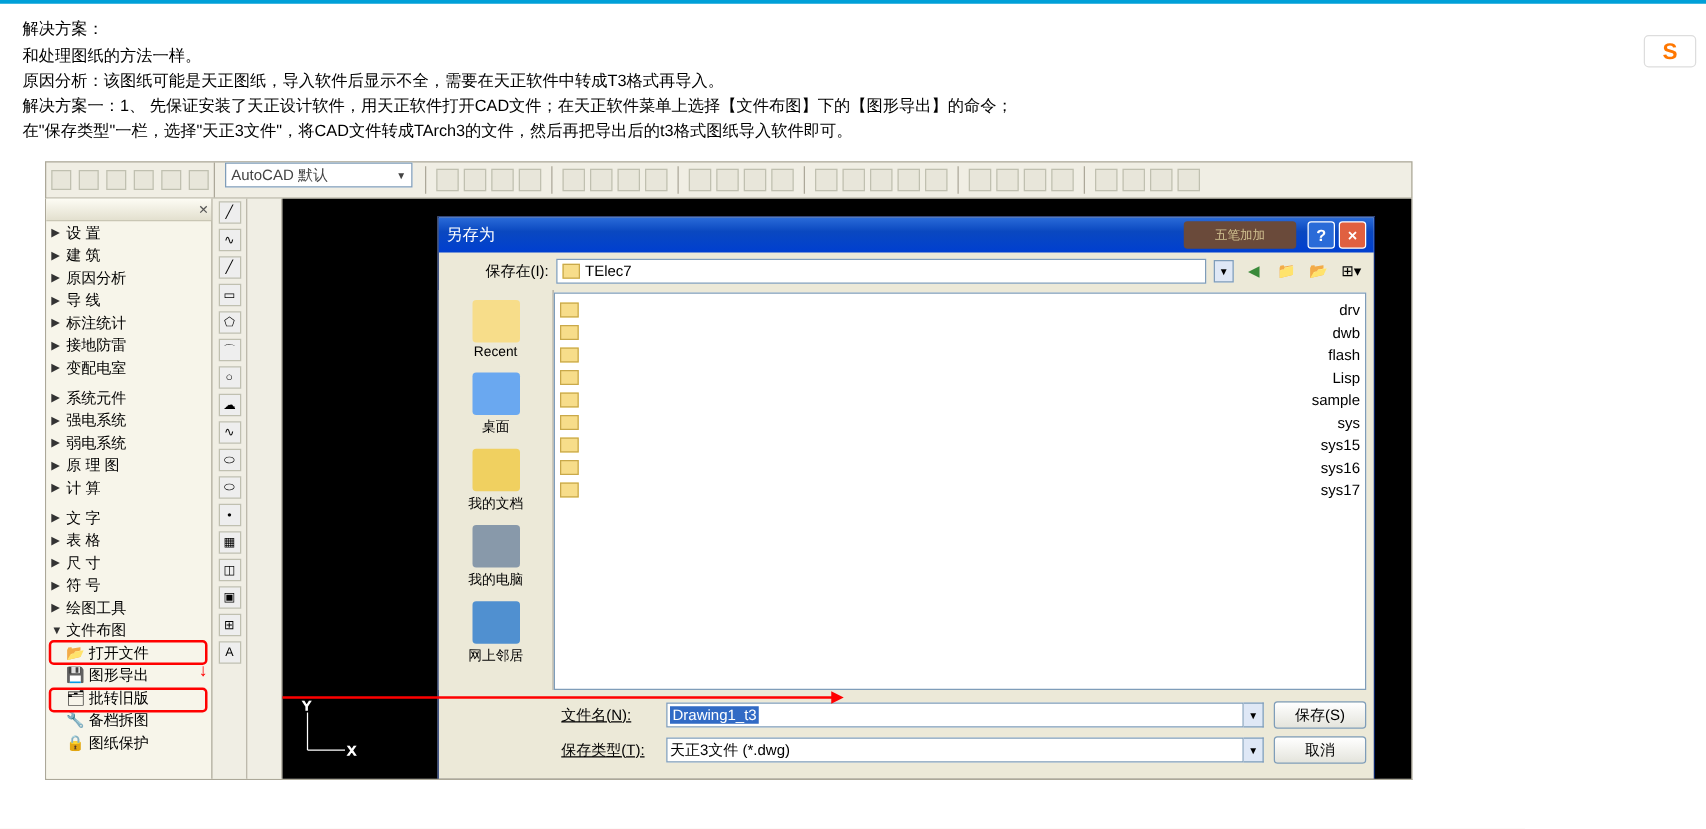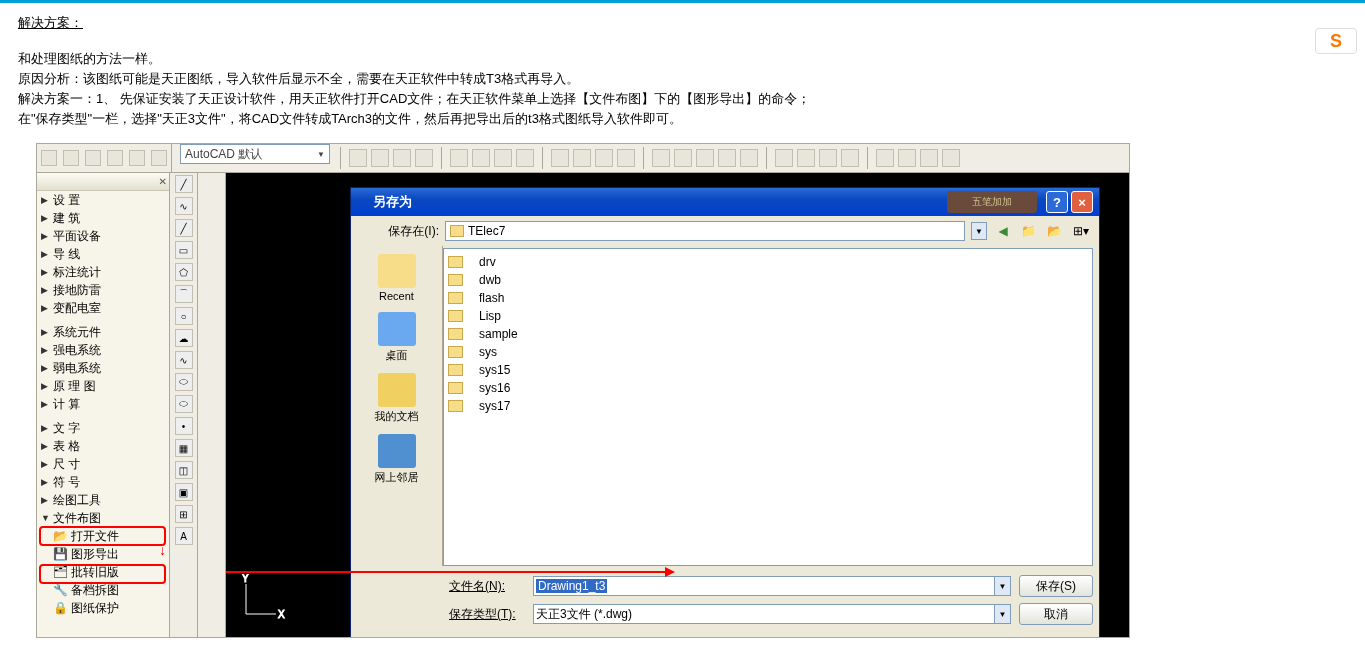--- a/index.html
+++ b/index.html
@@ -1,19 +1,19 @@
 <!DOCTYPE html>
 <html><head>
 <meta charset="utf-8">
 <style>
 * { margin: 0; padding: 0; box-sizing: border-box; font-family: "SimSun", "宋体", sans-serif; }
 body { background: #fff; font-size: 12px; color: #000; width: 1365px; position: relative; }
 .top-bar { height: 3px; background: #00a0d8; width: 100%; }
 .doc-area { padding: 10px 18px 6px 18px; line-height: 20px; font-size: 13px; }
-.doc-title { margin-bottom: 16px; text-decoration: underline; }
+.doc-title { margin-bottom: 2px; }
 .orange-badge { position: absolute; top: 28px; right: 8px; width: 42px; height: 26px; border: 1px solid #ddd; border-radius: 4px; display: flex; align-items: center; justify-content: center; background: #fff; }
 .orange-badge span { color: #ff7700; font-weight: bold; font-size: 18px; font-family: Arial; }
 
 .cad-shot { margin: 8px 0 0 36px; width: 1094px; position: relative; }
 
 
 .tb-row { display: flex; align-items: stretch; background: #f0eee4; border: 1px solid #aca899; height: 30px; }
 .tb-left { display: flex; align-items: center; padding: 0 4px; gap: 6px; border-right: 1px solid #aca899; }
 .tb-left .ico { width: 16px; height: 16px; display: inline-block; }
 .tb-dd { width: 150px; height: 20px; margin-left: 8px; border: 1px solid #7f9db9; background: #fff; display: flex; align-items: center; padding: 0 4px; font-size: 12px; color: #444; gap: 32px; }
@@ -38,39 +38,39 @@
 
 .tool-col { width: 28px; border-right: 1px solid #aca899; background: #f0eee4; display: flex; flex-direction: column; align-items: center; padding: 2px 0; gap: 4px; }
 .tool-col .t { width: 18px; height: 18px; border: 1px solid #c0c0b0; background: #eee; display: flex; align-items: center; justify-content: center; font-size: 10px; }
 .tool-col2 { width: 28px; border-right: 1px solid #aca899; background: #f0eee4; display: flex; flex-direction: column; align-items: center; padding: 2px 0; gap: 4px; }
 
 .canvas { flex: 1; background: #000; position: relative; overflow: hidden; }
 
 
 .saveas { position: absolute; left: 124px; top: 14px; width: 750px; background: #ece9d8; border: 1px solid #0a246a; box-shadow: 2px 2px 4px rgba(0,0,0,.4); font-family: "SimSun"; }
 .sa-title { height: 28px; background: linear-gradient(#2a6bd8,#0a48c0 40%,#003fd0); display: flex; align-items: center; padding: 0 6px; color: #fff; font-size: 13px; }
-.sa-title .ttl { flex: 1; font-weight: bold; margin-left: 16px; }
+.sa-title .ttl { flex: 1; font-weight: normal; }
 .sa-title .deco { width: 90px; height: 22px; background: #6a4a3a; border-radius: 3px; margin-right: 6px; display: flex; align-items: center; justify-content: center; color: #d0c090; font-size: 10px; }
 .sa-title .hbtn { width: 22px; height: 22px; border: 1px solid #fff; border-radius: 3px; margin-left: 3px; display: flex; align-items: center; justify-content: center; font-weight: bold; }
 .sa-title .help { background: #2a6bd8; color: #fff; }
 .sa-title .close { background: #e06040; color: #fff; }
 
 .sa-toprow { display: flex; align-items: center; height: 30px; padding: 4px 8px; gap: 6px; }
 .sa-toprow .lab { width: 80px; text-align: right; font-size: 12px; }
 .sa-toprow .combo { flex: 1; height: 20px; border: 1px solid #7f9db9; background: #fff; display: flex; align-items: center; padding: 0 4px; gap: 4px; }
 .sa-toprow .combo .fld { width: 14px; height: 12px; background: #f7dd8a; border: 1px solid #c9a94a; }
 .sa-toprow .dd { width: 16px; height: 18px; background: #dfe8f6; border: 1px solid #7f9db9; display: flex; align-items: center; justify-content: center; font-size: 8px; }
 .sa-toprow .nav { width: 20px; height: 20px; display: flex; align-items: center; justify-content: center; }
 
 .sa-body { display: flex; min-height: 320px; }
 .sa-places { width: 92px; background: #ece9d8; border-right: 1px solid #aca899; display: flex; flex-direction: column; align-items: center; padding: 4px 0; gap: 2px; }
 .sa-place { width: 84px; display: flex; flex-direction: column; align-items: center; padding: 4px 0; font-size: 11px; cursor: default; }
 .sa-place .pic { width: 38px; height: 34px; border-radius: 3px; margin-bottom: 2px; display: flex; align-items: center; justify-content: center; font-size: 22px; }
 .sa-files { flex: 1; background: #fff; border: 1px solid #7f9db9; margin: 2px 6px 0 0; padding: 4px; }
-.sa-file { display: flex; align-items: center; height: 18px; gap: 16px; font-size: 12px; }
+.sa-file { display: flex; align-items: center; height: 18px; gap: 4px; font-size: 12px; justify-content: space-between; }
 .sa-file .fld { width: 15px; height: 12px; background: #f7dd8a; border: 1px solid #c9a94a; }
 
 .sa-bottom { padding: 6px 6px 10px 98px; }
 .sa-brow { display: flex; align-items: center; height: 28px; gap: 8px; }
 .sa-brow .lab { width: 76px; font-size: 12px; text-decoration: underline; }
 .sa-brow .inp-wrap { flex: 1; display: flex; }
 .sa-brow .inp { flex: 1; height: 20px; border: 1px solid #7f9db9; background: #fff; padding: 0 2px; display: flex; align-items: center; }
 .sa-brow .inp .sel { background: #316ac5; color: #fff; padding: 0 2px; font-size: 12px; }
 .sa-brow .dd { width: 16px; height: 20px; background: #dfe8f6; border: 1px solid #7f9db9; border-left: none; display: flex; align-items: center; justify-content: center; font-size: 8px; }
 .sa-btn { width: 74px; height: 22px; border: 1px solid #7f9db9; background: linear-gradient(#fff,#e4e4dc); border-radius: 3px; font-size: 12px; display: flex; align-items: center; justify-content: center; cursor: default; }
@@ -157,21 +157,21 @@
           <div class="menu-item">
             <span class="arw">▶</span>
             <span class="lbl">设 置</span>
           </div>
           <div class="menu-item">
             <span class="arw">▶</span>
             <span class="lbl">建 筑</span>
           </div>
           <div class="menu-item">
             <span class="arw">▶</span>
-            <span class="lbl">平面设备</span>
+            <span class="lbl">原因分析</span>
           </div>
           <div class="menu-item">
             <span class="arw">▶</span>
             <span class="lbl">导 线</span>
           </div>
           <div class="menu-item">
             <span class="arw">▶</span>
             <span class="lbl">标注统计</span>
           </div>
           <div class="menu-item">
@@ -338,20 +338,24 @@
               </div>
               <div class="sa-place">
                 <div class="pic" style="background: rgb(106, 168, 240);"></div>
                 <span>桌面</span>
               </div>
               <div class="sa-place">
                 <div class="pic" style="background: rgb(240, 208, 96);"></div>
                 <span>我的文档</span>
               </div>
               <div class="sa-place">
+                <div class="pic" style="background: rgb(136, 153, 170);"></div>
+                <span>我的电脑</span>
+              </div>
+              <div class="sa-place">
                 <div class="pic" style="background: rgb(80, 144, 208);"></div>
                 <span>网上邻居</span>
               </div>
             </div>
           <div class="sa-files" id="sa-files">
               <div class="sa-file">
                 <span class="fld"></span>
                 <span>drv</span>
               </div>
               <div class="sa-file">

